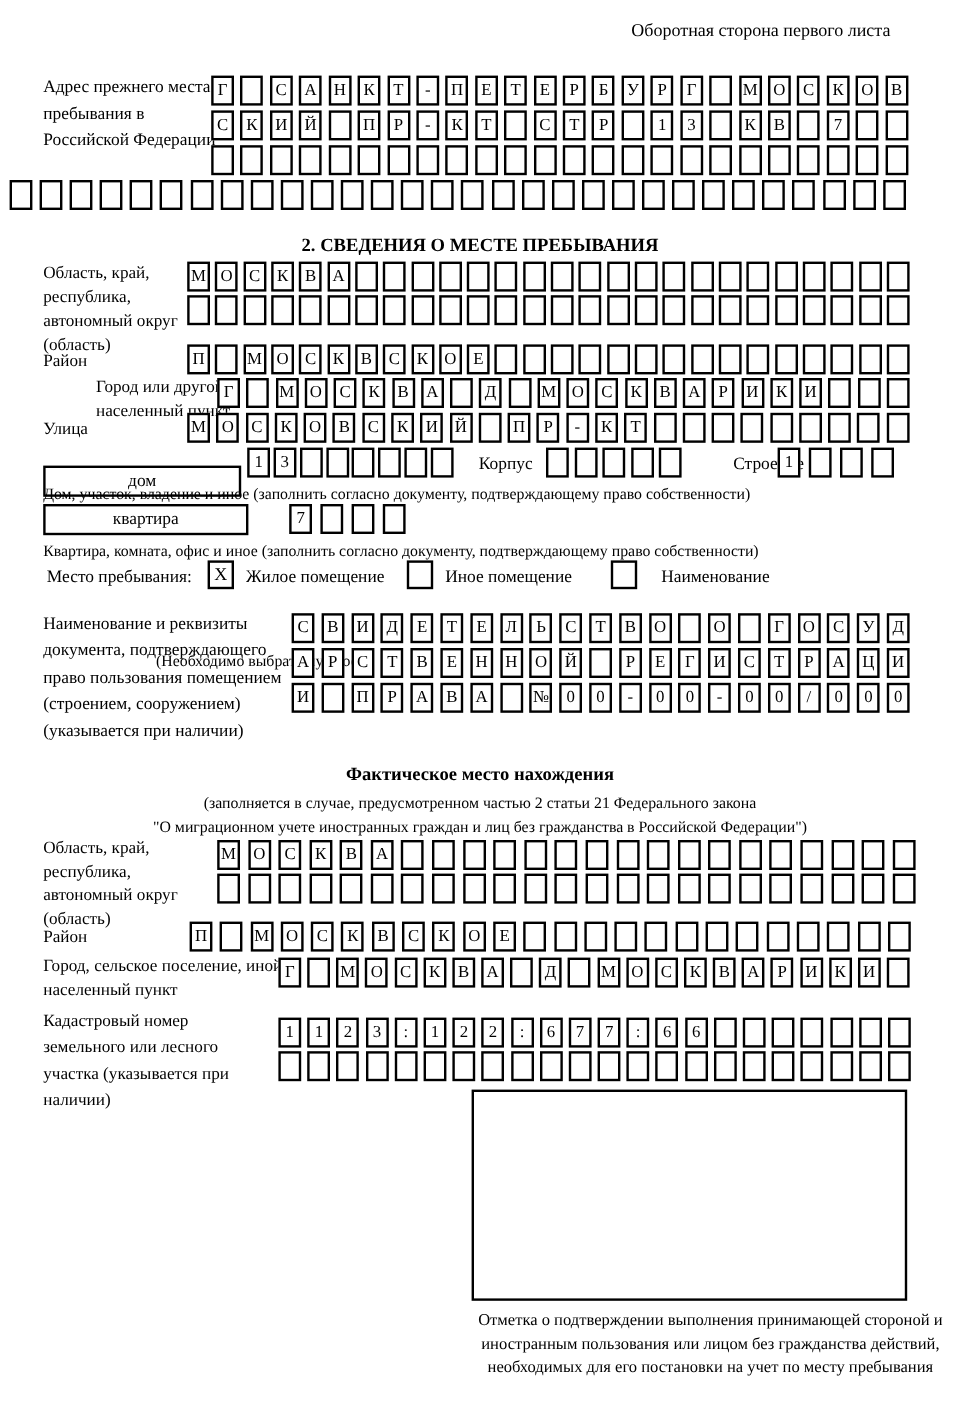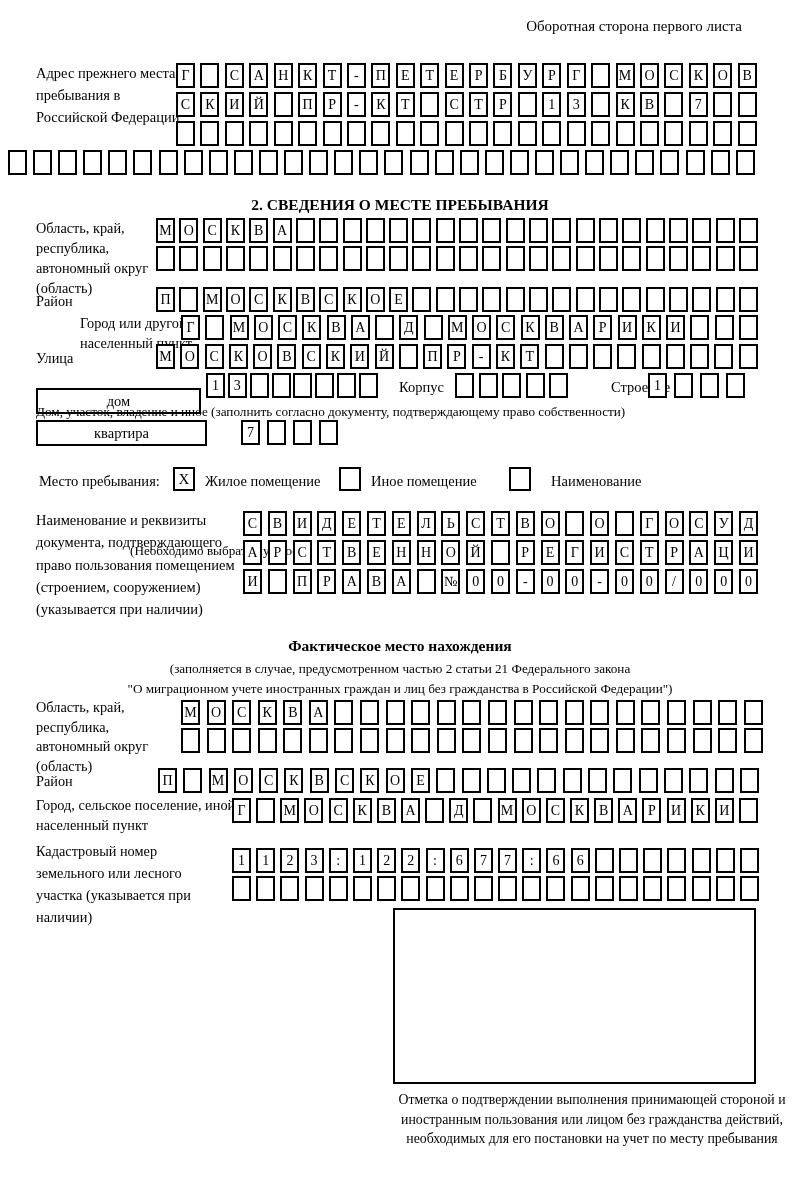--- a/index.html
+++ b/index.html
@@ -327,20 +327,21 @@
     </div>
   <div class="abs cap" style="left:36px; top:404px;text-align:center;">Дом, участок, владение и иное (заполнить согласно документу, подтверждающему право собственности)</div>
 
   <div class="widebox" style="left:36px; top:420px; width:171px;">квартира</div>
   <div class="cellrow" style="left:241px; top:420px; width:97px;">
       <span class="cell">7</span>
       <span class="cell"></span>
       <span class="cell"></span>
       <span class="cell"></span>
     </div>
+  <div class="abs cap" style="left:36px; top:451px;">Квартира, комната, офис и иное (заполнить согласно документу, подтверждающему право собственности)</div>
 
   <div class="abs lbl25" style="left:39px; top:470px;">Место пребывания:</div>
   <div class="checkbox" style="left:173px; top:467px;">X</div>
   <div class="abs lbl25" style="left:205px; top:470px;">Жилое помещение</div>
   <div class="checkbox" style="left:339px; top:467px;"></div>
   <div class="abs lbl25" style="left:371px; top:470px;font-family:Liberation Serif, serif;">Иное помещение</div>
   <div class="checkbox" style="left:509px; top:467px;"></div>
   <div class="abs lbl25" style="left:551px; top:470px;">Наименование</div>
   <div class="abs cap" style="left:130px; top:495px; width:400px; text-align:left;margin-top:48px;">(Необходимо выбрать нужное)</div>
 

